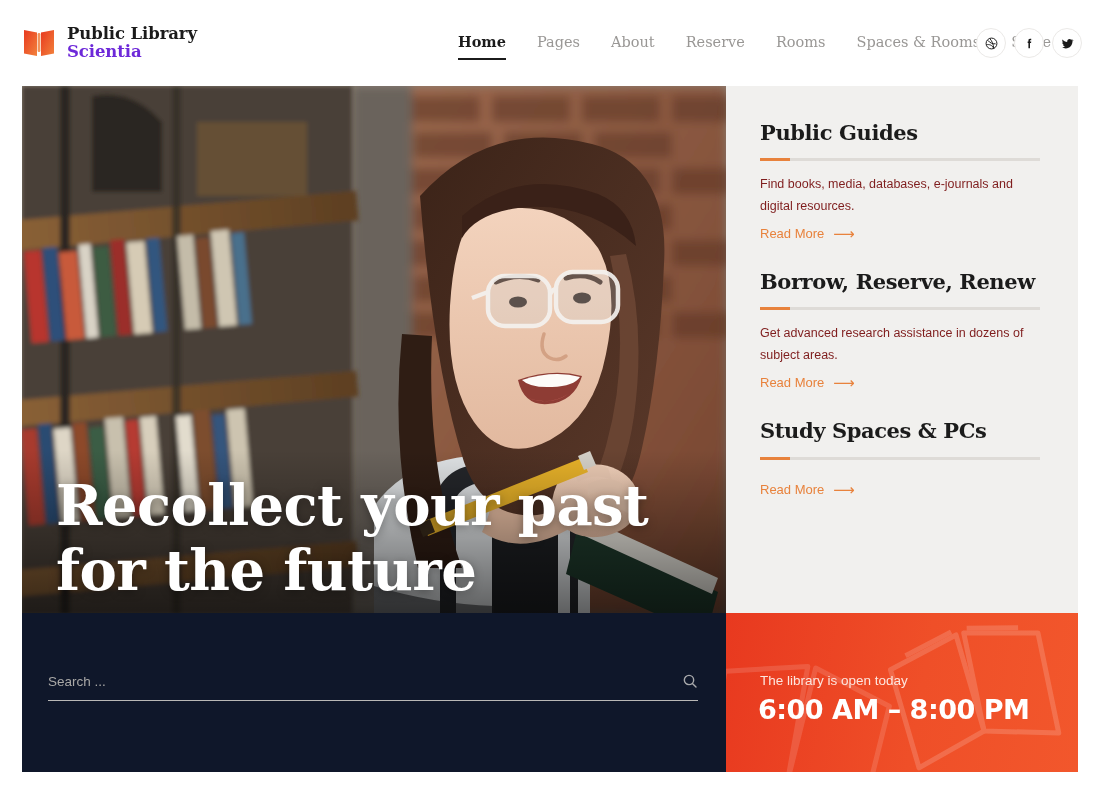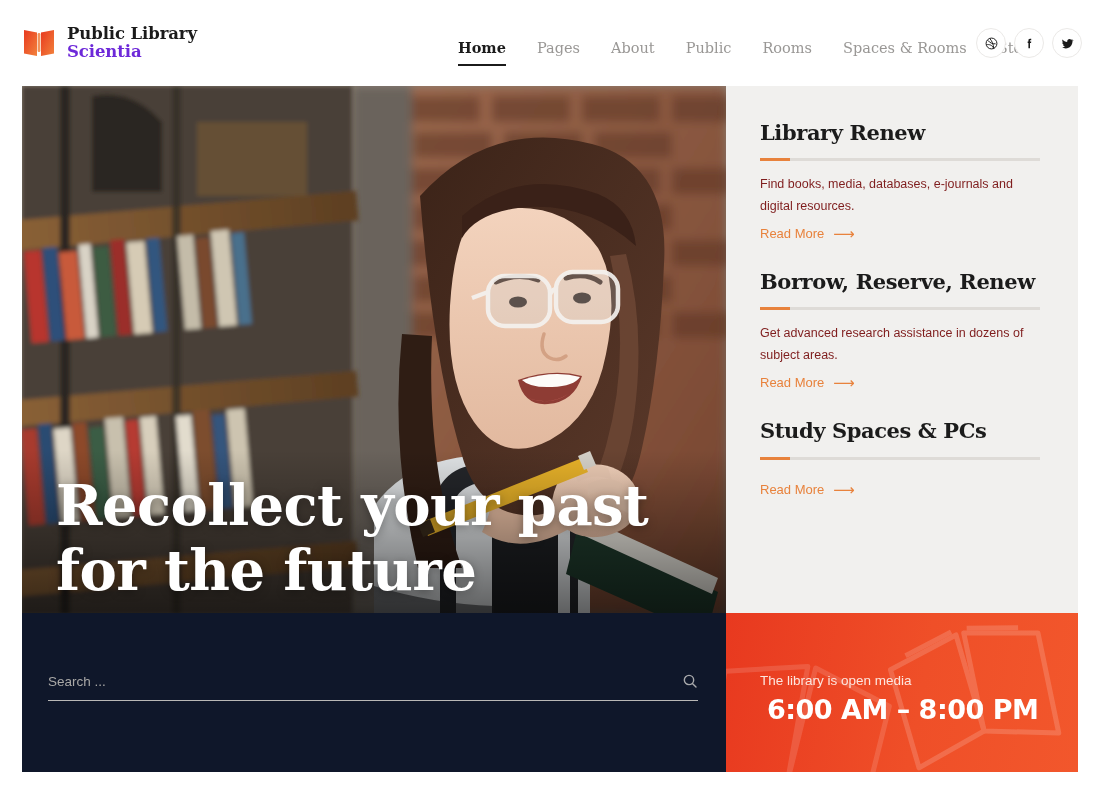--- a/index.html
+++ b/index.html
@@ -21,21 +21,21 @@
   .brand-text { display:flex; flex-direction:column; justify-content:center; line-height:1.12; }
   .brand-line1 {
     font-family:"DejaVu Serif", serif;
     font-size:16.5px; font-weight:bold; color:#1b1b1b; letter-spacing:-0.1px;
   }
   .brand-line2 {
     font-family:"DejaVu Serif", serif;
     font-size:16.5px; font-weight:bold; color:#6d28d9; letter-spacing:-0.1px;
   }
 
-  .nav { position:absolute; left:458px; top:6px; height:86px; display:flex; align-items:center; }
+  .nav { position:absolute; left:458px; top:0; height:86px; display:flex; align-items:center; }
   .nav-item {
     font-family:"DejaVu Serif", serif;
     font-size:14.5px; color:#999795; margin-right:31px;
     white-space:nowrap; cursor:pointer; position:relative; padding-bottom:3px;
   }
   .nav-item.active { color:#1b1b1b; font-weight:bold; }
   .nav-item.active:after {
     content:""; position:absolute; left:0; right:0; bottom:-7px;
     height:2px; background:#1b1b1b;
   }
@@ -108,21 +108,21 @@
     background:linear-gradient(100deg,#e8391f 0%, #ef4f28 55%, #f2572c 100%);
     overflow:hidden;
   }
   .hours-deco { position:absolute; right:-6px; top:-8px; opacity:.16; }
   .hours-deco2 { position:absolute; left:-42px; bottom:-60px; opacity:.13; }
   .hours-label {
     position:absolute; left:34px; top:60px;
     font-size:13.5px; color:#fde6df;
   }
   .hours-value {
-    position:absolute; left:41px; top:81px;
+    position:absolute; left:32px; top:81px;
     font-family:"DejaVu Sans", sans-serif;
     font-size:27px; font-weight:bold; color:#fff; letter-spacing:-0.5px;
   }
 </style>
 </head>
 <body>
 
 <div class="page">
 
   <div class="header">
@@ -142,21 +142,21 @@
       <div class="brand-text">
         <span class="brand-line1">Public Library</span>
         <span class="brand-line2">Scientia</span>
       </div>
     </div>
 
     <div class="nav">
       <span class="nav-item active">Home</span>
       <span class="nav-item">Pages</span>
       <span class="nav-item">About</span>
-      <span class="nav-item">Public</span>
+      <span class="nav-item">Reserve</span>
       <span class="nav-item">Rooms</span>
       <span class="nav-item">Spaces &amp; Rooms</span>
       <span class="nav-item">Store</span>
     </div>
 
     <div class="social">
       <div class="social-btn">
         <svg width="13" height="13" viewBox="0 0 24 24" fill="none" stroke="#1b1b1b" stroke-width="1.8">
           <circle cx="12" cy="12" r="10"></circle>
           <path d="M5 6c4 5 9 7 14.5 6.6M2.5 14.5C8 13 13.5 15 16 21M8.5 2.6C13 7 15.5 13.5 16.2 21.3"></path>
@@ -353,21 +353,21 @@
 
     <div class="hero-title">
       <div>Recollect your past</div>
       <div>for the future</div>
     </div>
   </div>
 
   <div class="sidebar">
 
     <div class="card">
-      <div class="card-title">Library Renew</div>
+      <div class="card-title">Public Guides</div>
       <div class="card-rule"></div>
       <div class="card-desc">Find books, media, databases, e-journals and digital resources.</div>
       <div class="card-link">
         <span>Read More</span>
         <span class="arrow">⟶</span>
       </div>
     </div>
 
     <div class="card">
       <div class="card-title">Borrow, Reserve, Renew</div>
@@ -408,17 +408,17 @@
         <path d="M42 34 L92 22"></path>
         <path d="M158 34 L108 22"></path>
       </g>
     </svg>
     <svg class="hours-deco2" width="230" height="200" viewBox="0 0 230 200">
       <g fill="none" stroke="#ffffff" stroke-width="5" stroke-linejoin="round" transform="rotate(12 115 100)">
         <path d="M30 56 L110 34 L114 150 L34 174 Z"></path>
         <path d="M118 34 L198 56 L194 174 L114 150 Z"></path>
       </g>
     </svg>
-    <div class="hours-label">The library is open media</div>
+    <div class="hours-label">The library is open today</div>
     <div class="hours-value">6:00 AM – 8:00 PM</div>
   </div>
 
 </div>
 
 </body></html>

